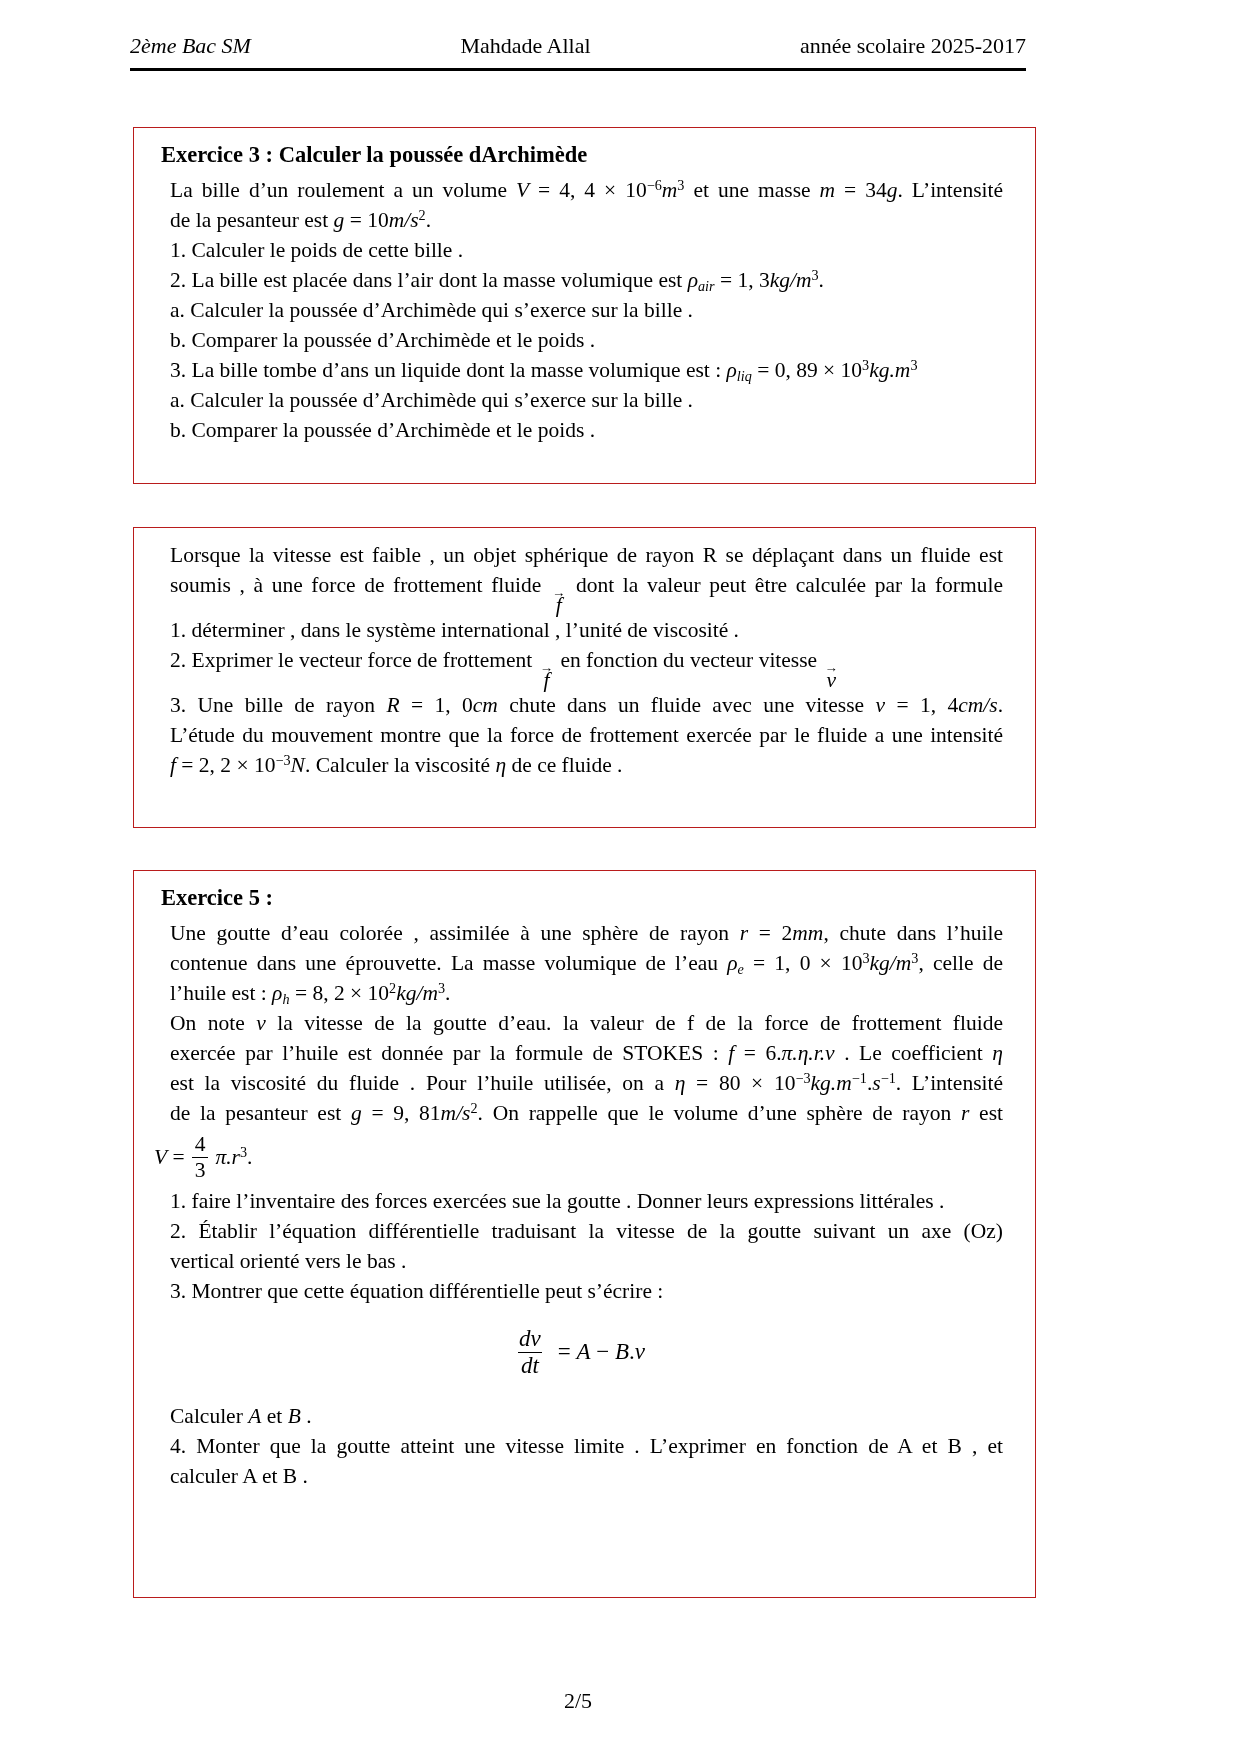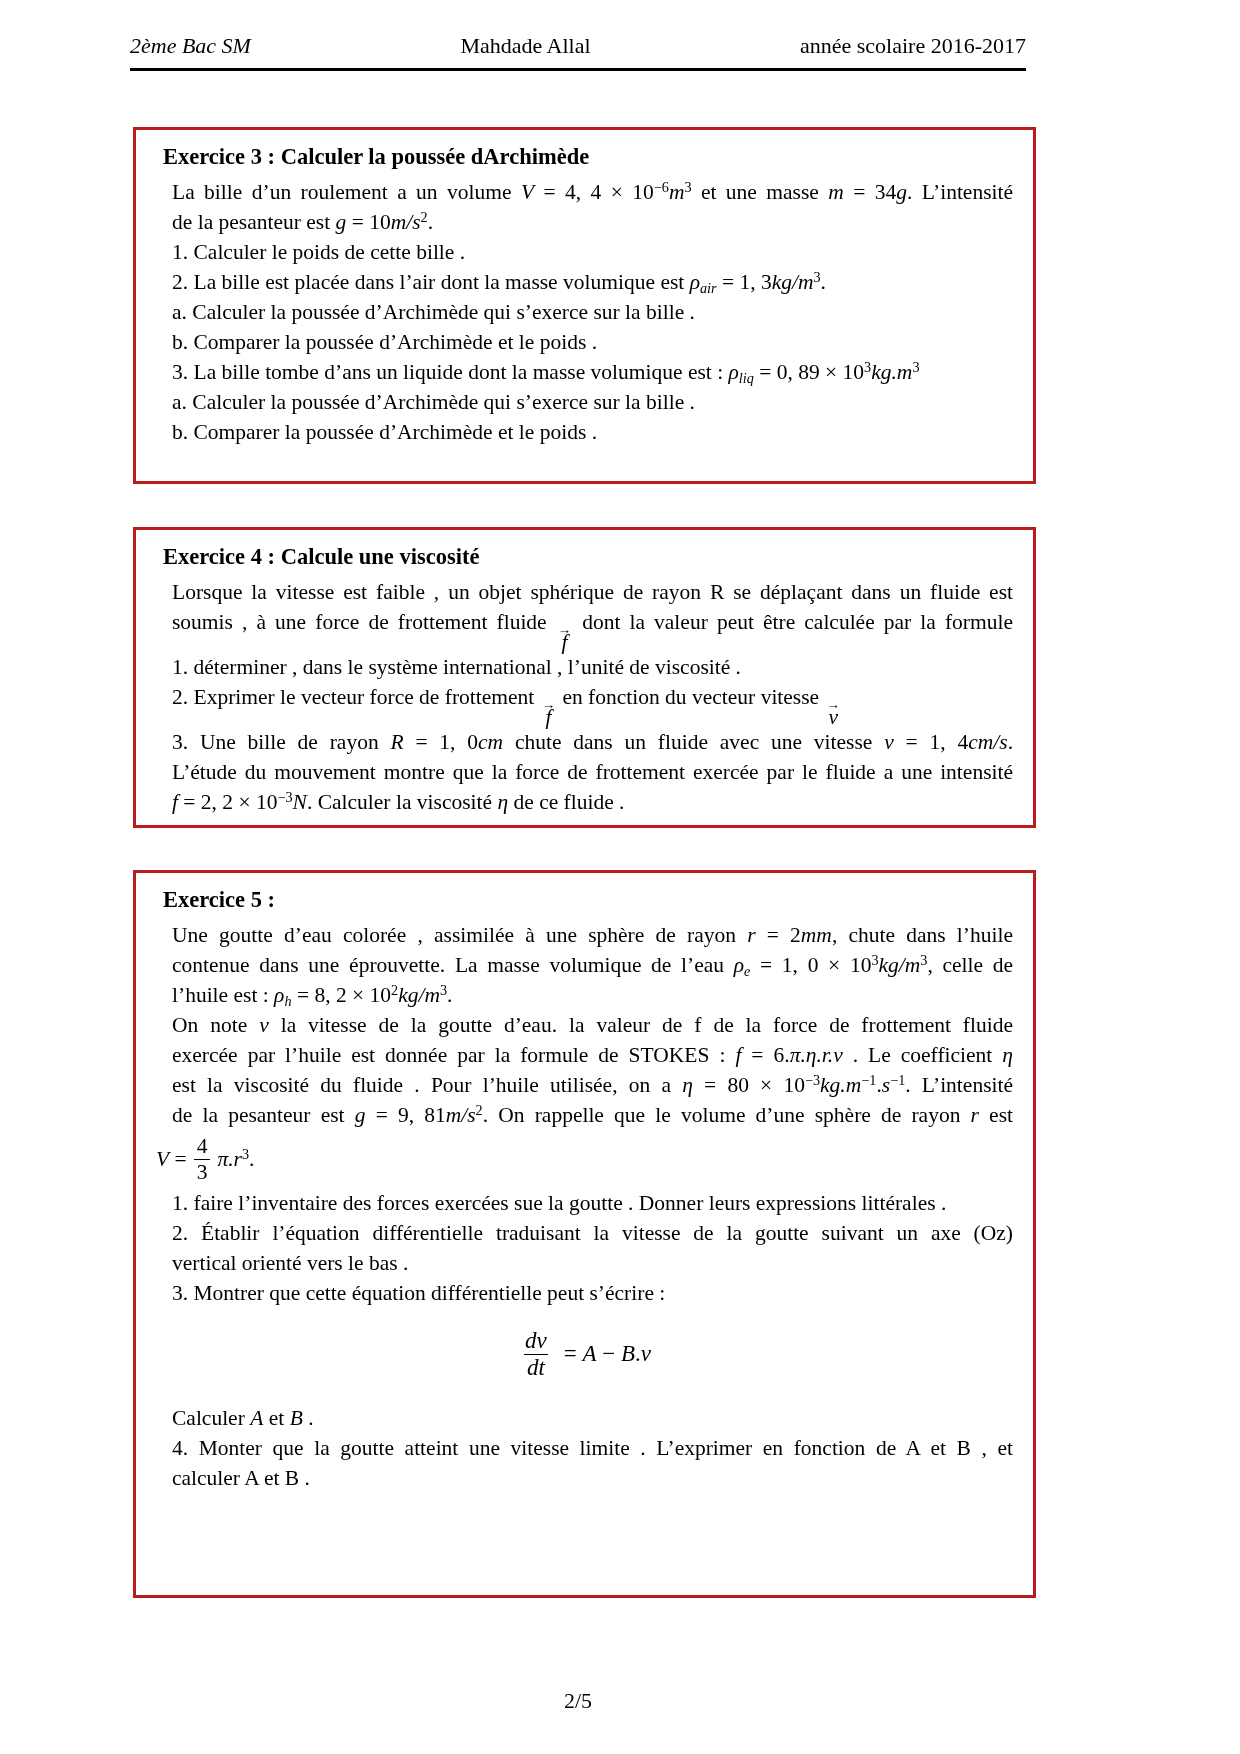--- a/index.html
+++ b/index.html
@@ -14,22 +14,22 @@
 
   
   .header { position: absolute; left: 130px; top: 33px; width: 896px; }
   .header-row { display: flex; justify-content: space-between; align-items: baseline; font-size: 22px; text-align: right; }
   .h-left { font-style: italic; }
   .header-rule { height: 0; border-bottom: 3px solid #000; margin-top: 9px; }
 
   
   .exbox {
     position: absolute; left: 133px; width: 903px;
-    border: 3px solid #b91c1c; background: #fff;
-    padding: 12px 20px 0 20px; overflow: hidden;
+    border: 1px solid #b91c1c; background: #fff;
+    padding: 12px 32px 0 20px; overflow: hidden;
   }
   #ex3 { top: 127px; height: 357px; }
   #ex4 { top: 527px; height: 301px; }
   #ex5 { top: 870px; height: 728px; }
 
   .ex-title { font-weight: 700; font-size: 22.5px; margin: 2px 0 7px 7px; }
   .line { line-height: 30px; min-height: 30px; margin-left: 16px; }
   .line.full { text-align: justify; text-align-last: justify; }
 
   i { font-style: italic; }
@@ -54,40 +54,39 @@
 </style>
 </head>
 <body>
 
 <div class="page">
 
   <div class="header">
     <div class="header-row">
       <span class="h-left">2ème Bac SM</span>
       <span class="h-center">Mahdade Allal</span>
-      <span class="h-right">année scolaire 2016-2017</span>
+      <span class="h-right">année scolaire 2025-2017</span>
     </div>
     <div class="header-rule"></div>
   </div>
 
   <section class="exbox" id="ex3">
     <div class="ex-title">Exercice 3 : Calculer la poussée dArchimède</div>
     <div class="line full">La bille d’un roulement a un volume <i>V</i> = 4, 4 × 10<sup>−6</sup><i>m</i><sup>3</sup> et une masse <i>m</i> = 34<i>g</i>. L’intensité</div>
     <div class="line">de la pesanteur est <i>g</i> = 10<i>m/s</i><sup>2</sup>.</div>
     <div class="line">1. Calculer le poids de cette bille .</div>
     <div class="line">2. La bille est placée dans l’air dont la masse volumique est <i>ρ</i><sub><i>air</i></sub> = 1, 3<i>kg/m</i><sup>3</sup>.</div>
     <div class="line">a. Calculer la poussée d’Archimède qui s’exerce sur la bille .</div>
     <div class="line">b. Comparer la poussée d’Archimède et le poids .</div>
     <div class="line">3. La bille tombe d’ans un liquide dont la masse volumique est : <i>ρ</i><sub><i>liq</i></sub> = 0, 89 × 10<sup>3</sup><i>kg.m</i><sup>3</sup></div>
     <div class="line">a. Calculer la poussée d’Archimède qui s’exerce sur la bille .</div>
     <div class="line">b. Comparer la poussée d’Archimède et le poids .</div>
   </section>
 
   <section class="exbox" id="ex4">
-    <div class="ex-title">Exercice 4 : Calcule une viscosité</div>
     <div class="line full">Lorsque la vitesse est faible , un objet sphérique de rayon R se déplaçant dans un fluide est</div>
     <div class="line full">soumis , à une force de frottement fluide <span class="vec">
           <span class="arr">→</span>
           <i>f</i>
         </span> dont la valeur peut être calculée par la formule</div>
     <div class="line">1. déterminer , dans le système international , l’unité de viscosité .</div>
     <div class="line">2. Exprimer le vecteur force de frottement <span class="vec">
           <span class="arr">→</span>
           <i>f</i>
         </span> en fonction du vecteur vitesse <span class="vec">

